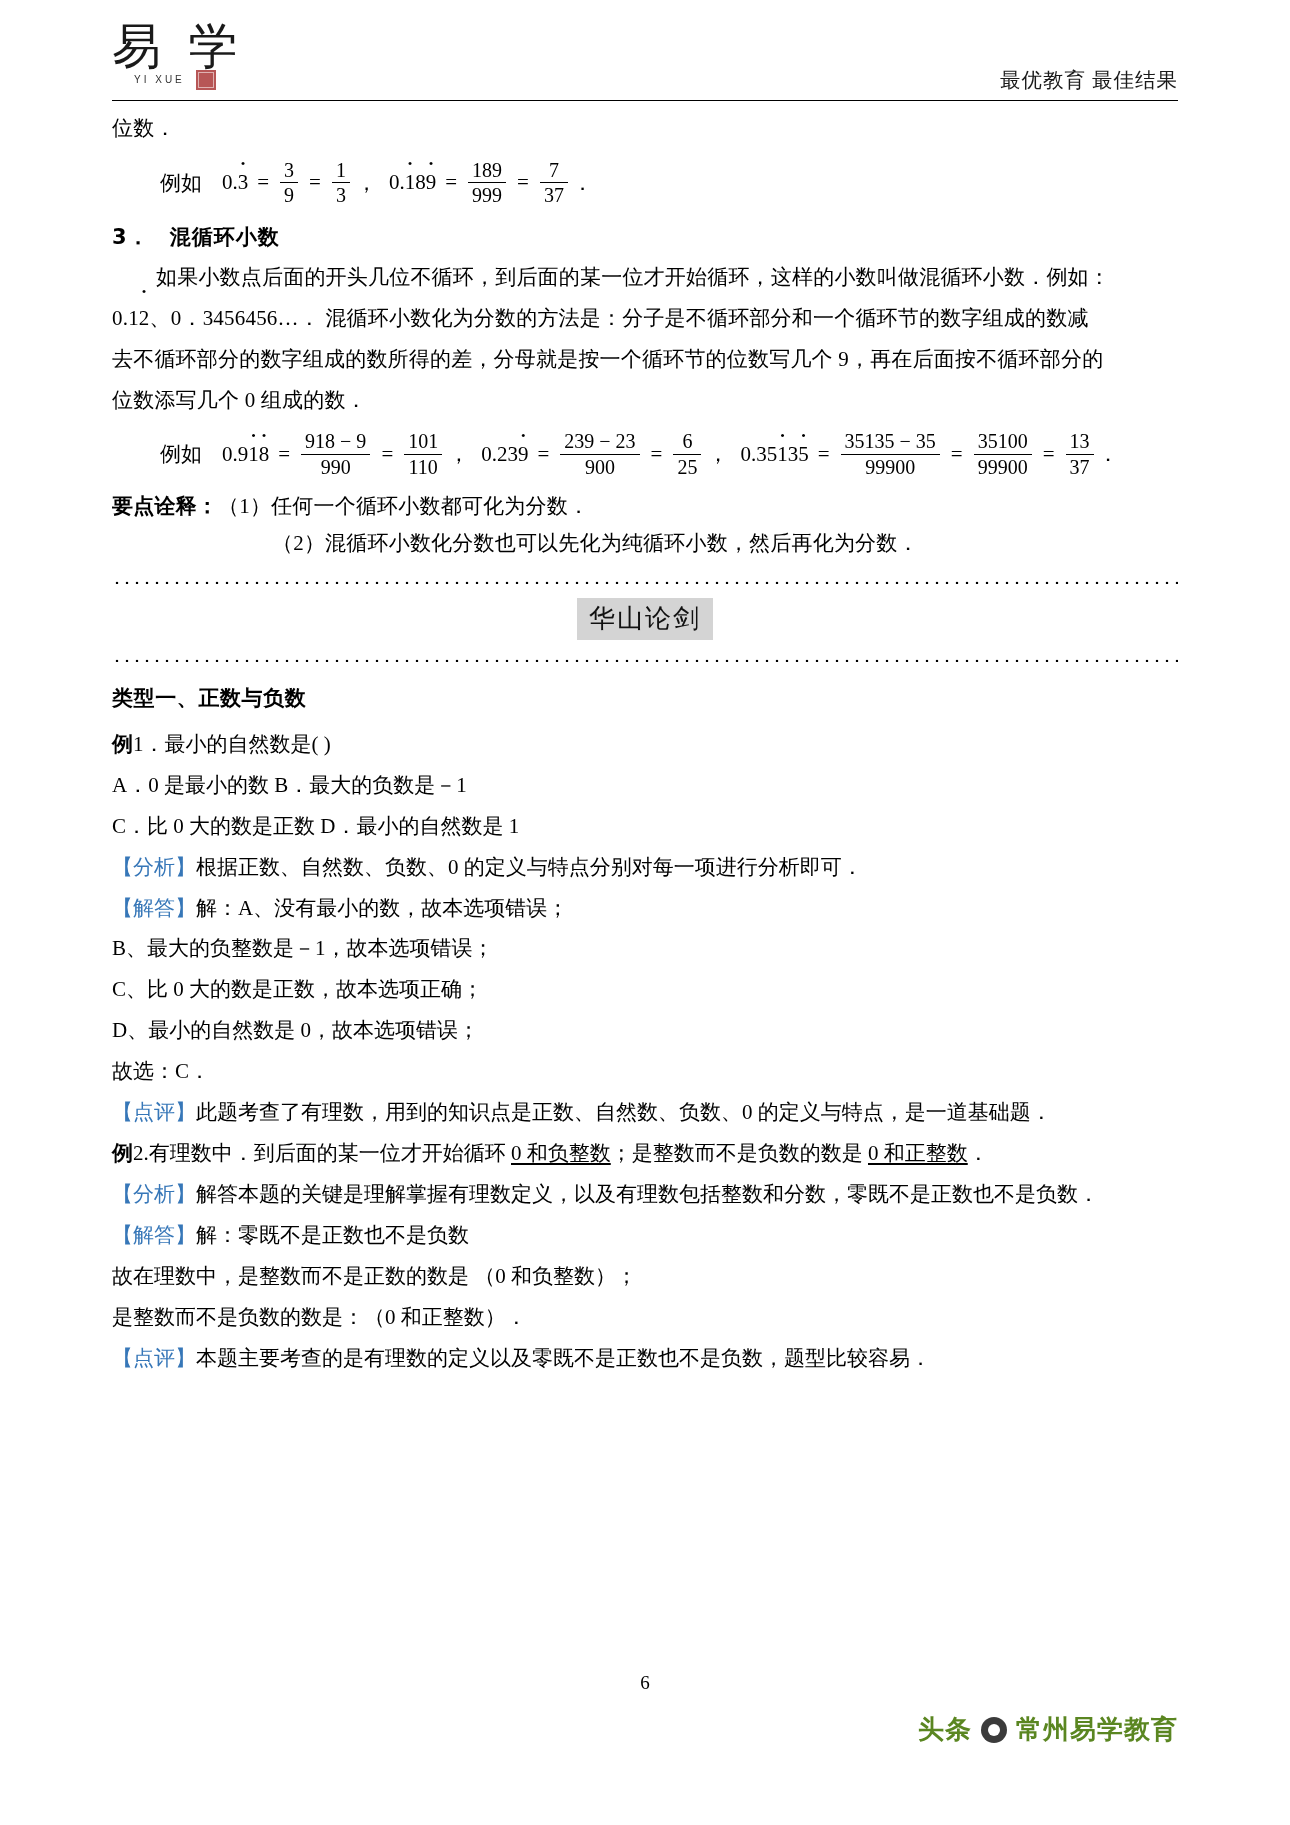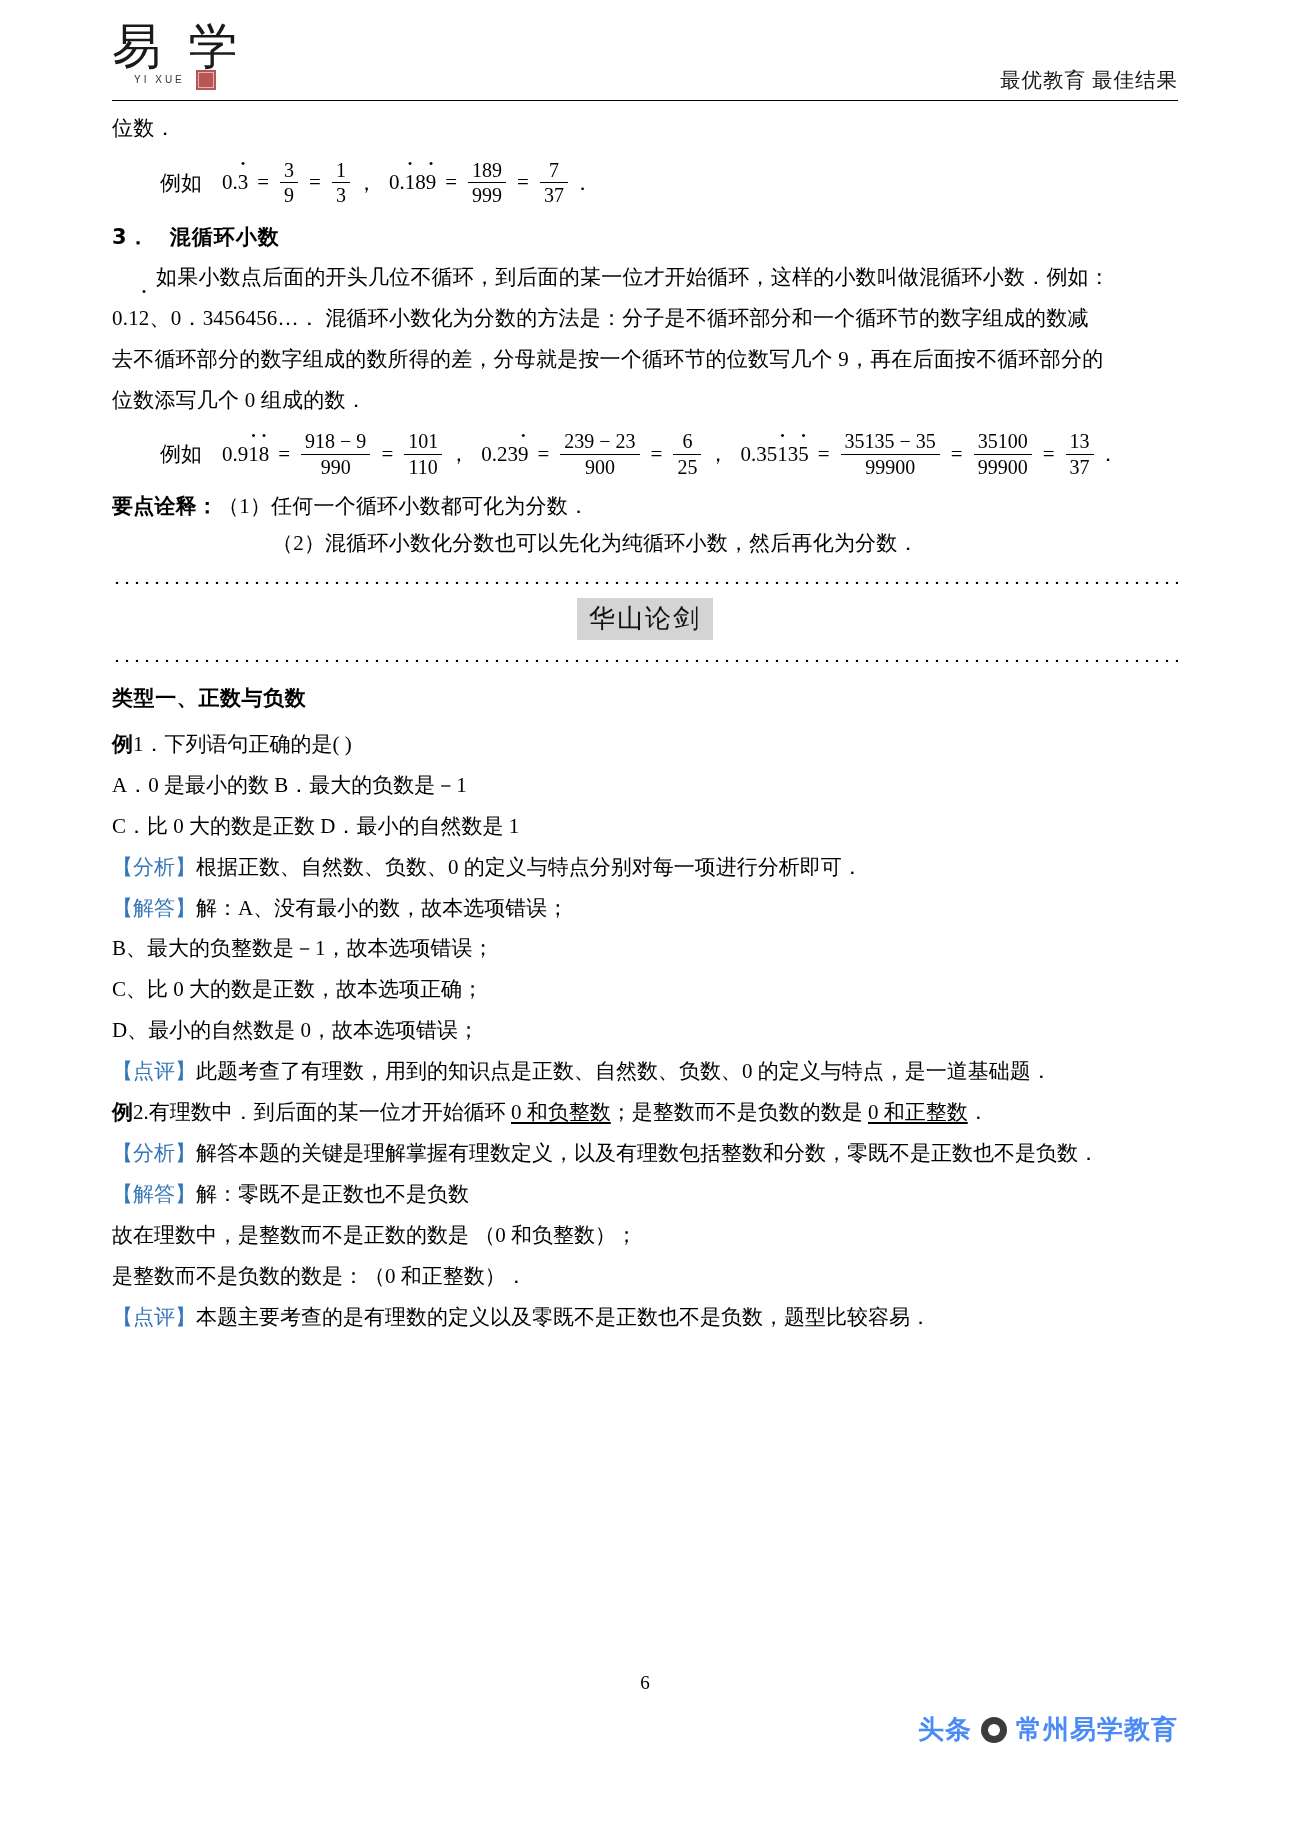--- a/index.html
+++ b/index.html
@@ -212,21 +212,21 @@
   .watermark {
     position: absolute;
     right: 112px;
     top: 1712px;
     display: flex;
     align-items: center;
     gap: 9px;
     font-family: "DejaVu Sans", "Liberation Sans", sans-serif;
     font-size: 26px;
     font-weight: bold;
-    color: #3b82f6;
+    color: #4d7c0f;
     letter-spacing: 1px;
     opacity: .92;
   }
   .wm-dot {
     display: inline-block;
     width: 26px; height: 26px;
     border-radius: 50%;
     background: #2b2b2b;
     position: relative;
   }
@@ -352,34 +352,35 @@
 
   <div class="dotted-rule"></div>
   <div class="banner-wrap">
     <span class="banner">华山论剑</span>
   </div>
   <div class="dotted-rule"></div>
 
   <div class="type-head">类型一、正数与负数</div>
 
   <p class="ex-line">
-    <span class="ex-label">例</span><span>1．</span><span>下列语句正确的是(        )</span>
+    <span class="ex-label">例</span><span>1．</span><span>最小的自然数是(        )</span>
   </p>
   <p class="ex-line">A．0 是最小的数  B．最大的负数是－1</p>
   <p class="ex-line">C．比 0 大的数是正数 D．最小的自然数是 1</p>
 
   <p class="ex-line">
     <span class="tag">【分析】</span><span>根据正数、自然数、负数、0 的定义与特点分别对每一项进行分析即可．</span>
   </p>
   <p class="ex-line">
     <span class="tag">【解答】</span><span>解：A、没有最小的数，故本选项错误；</span>
   </p>
   <p class="ex-line">B、最大的负整数是－1，故本选项错误；</p>
   <p class="ex-line">C、比 0 大的数是正数，故本选项正确；</p>
   <p class="ex-line">D、最小的自然数是 0，故本选项错误；</p>
+  <p class="ex-line">故选：C．</p>
   <p class="ex-line">
     <span class="tag">【点评】</span><span>此题考查了有理数，用到的知识点是正数、自然数、负数、0 的定义与特点，是一道基础题．</span>
   </p>
 
   <p class="ex-line">
     <span class="ex-label">例</span><span>2.</span><span>有理数中．到后面的某一位才开始循环 </span><span class="ul">0 和负整数</span><span>；是整数而不是负数的数是 </span><span class="ul">0 和正整数</span><span>．</span>
   </p>
   <p class="ex-line">
     <span class="tag">【分析】</span><span>解答本题的关键是理解掌握有理数定义，以及有理数包括整数和分数，零既不是正数也不是负数．</span>
   </p>

